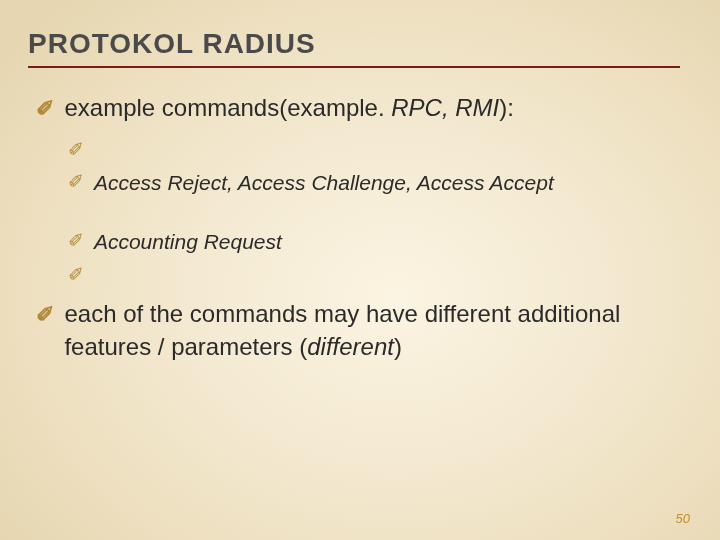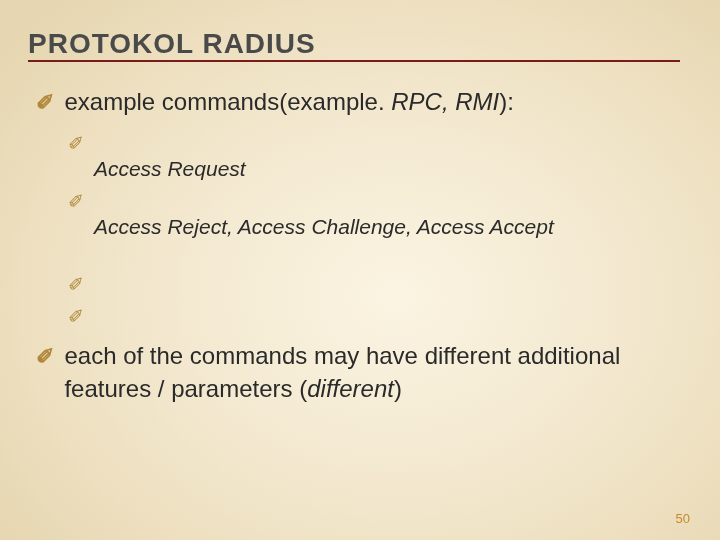--- a/index.html
+++ b/index.html
@@ -20,20 +20,21 @@
     padding: 28px 40px 20px 28px;
   }
   .title-block {
     border-bottom: 2px solid #7a1b1b;
   }
   .title {
     font-size: 28px;
     font-weight: bold;
     letter-spacing: 1px;
     color: #4a4a4a;
+    padding-bottom: 6px;
   }
   .content {
     padding-top: 24px;
   }
   .l1 {
     display: flex;
     align-items: flex-start;
     margin-bottom: 6px;
     padding-left: 8px;
     color: #2a2a2a;
@@ -57,29 +58,30 @@
     line-height: 1.4;
     margin-bottom: 4px;
   }
   .l2 .bullet {
     font-family: "Segoe Script", "Comic Sans MS", cursive;
     color: #b1873a;
     font-size: 19px;
     margin-right: 10px;
     margin-top: 1px;
   }
-  .italic { font-style: italic; margin-top: 24px; }
+  .italic { font-style: italic; }
   .gap { height: 26px; }
   .small-gap { height: 6px; }
   .page-num {
     position: absolute;
     right: 30px;
     bottom: 14px;
     font-size: 13px;
     color: #c98a2b;
+    font-style: italic;
   }
 </style>
 </head>
 <body>
 
 <div class="slide">
 
   <div class="title-block">
     <div class="title">PROTOKOL RADIUS</div>
   </div>
@@ -90,32 +92,32 @@
       <span class="bullet">✐</span>
       <span>
         <span>example commands(example. </span><span class="italic">RPC, RMI</span><span>):</span>
       </span>
     </div>
 
     <div class="small-gap"></div>
 
     <div class="l2">
       <span class="bullet">✐</span>
-      <span class="italic">Access Request</span>
     </div>
 
     <div class="l2">
       <span class="bullet">✐</span>
       <span class="italic">Access Reject, Access Challenge, Access Accept</span>
     </div>
 
     <div class="gap"></div>
 
     <div class="l2">
       <span class="bullet">✐</span>
+      <span class="italic">Accounting Request</span>
     </div>
 
     <div class="l2">
       <span class="bullet">✐</span>
     </div>
 
     <div class="small-gap"></div>
 
     <div class="l1">
       <span class="bullet">✐</span>

